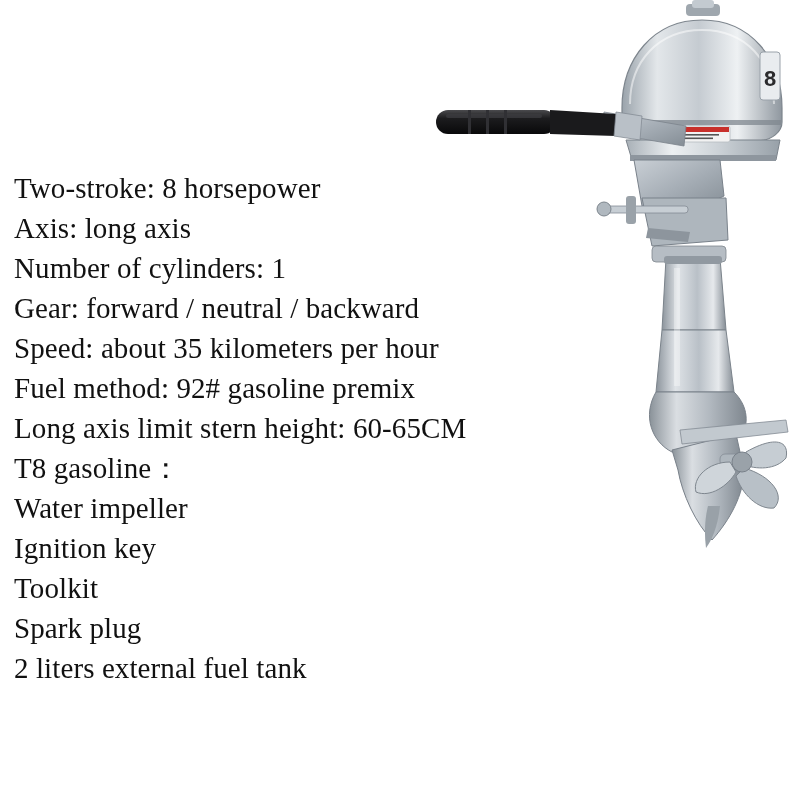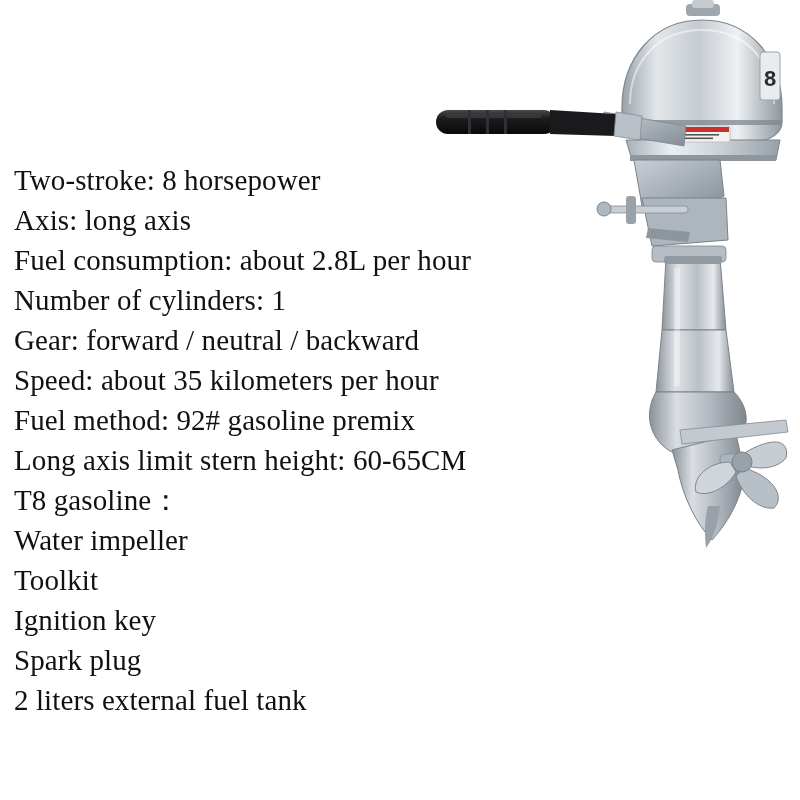--- a/index.html
+++ b/index.html
@@ -25,21 +25,21 @@
   }
   #product-figure svg {
     display: block;
     width: 100%;
     height: 100%;
   }
 
   #spec-list {
     position: absolute;
     left: 14px;
-    top: 160px;
+    top: 168px;
     width: 600px;
     list-style: none;
     margin: 0;
     padding: 0;
   }
   #spec-list li {
     font-size: 29px;
     line-height: 40px;
     white-space: nowrap;
     letter-spacing: 0.1px;
@@ -167,25 +167,24 @@
       <circle cx="352" cy="462" r="10" fill="#9aa2a9" stroke="#79818a" stroke-width="1"></circle>
 
       <path d="M318 506 L330 506 C328 526, 322 540, 316 548 C314 532, 315 518, 318 506 Z" fill="#99a1a8"></path>
     </g>
   </svg>
 </div>
 
 <ul id="spec-list">
   <li>Two-stroke: 8 horsepower</li>
   <li>Axis: long axis</li>
-  <li>Fuel consumption: about 2.8L per hour</li>
   <li>Number of cylinders: 1</li>
   <li>Gear: forward / neutral / backward</li>
   <li>Speed: about 35 kilometers per hour</li>
   <li>Fuel method: 92# gasoline premix</li>
   <li>Long axis limit stern height: 60-65CM</li>
   <li>T8 gasoline：</li>
   <li>Water impeller</li>
+  <li>Ignition key</li>
   <li>Toolkit</li>
-  <li>Ignition key</li>
   <li>Spark plug</li>
   <li>2 liters external fuel tank</li>
 </ul>
 
 </body></html>

